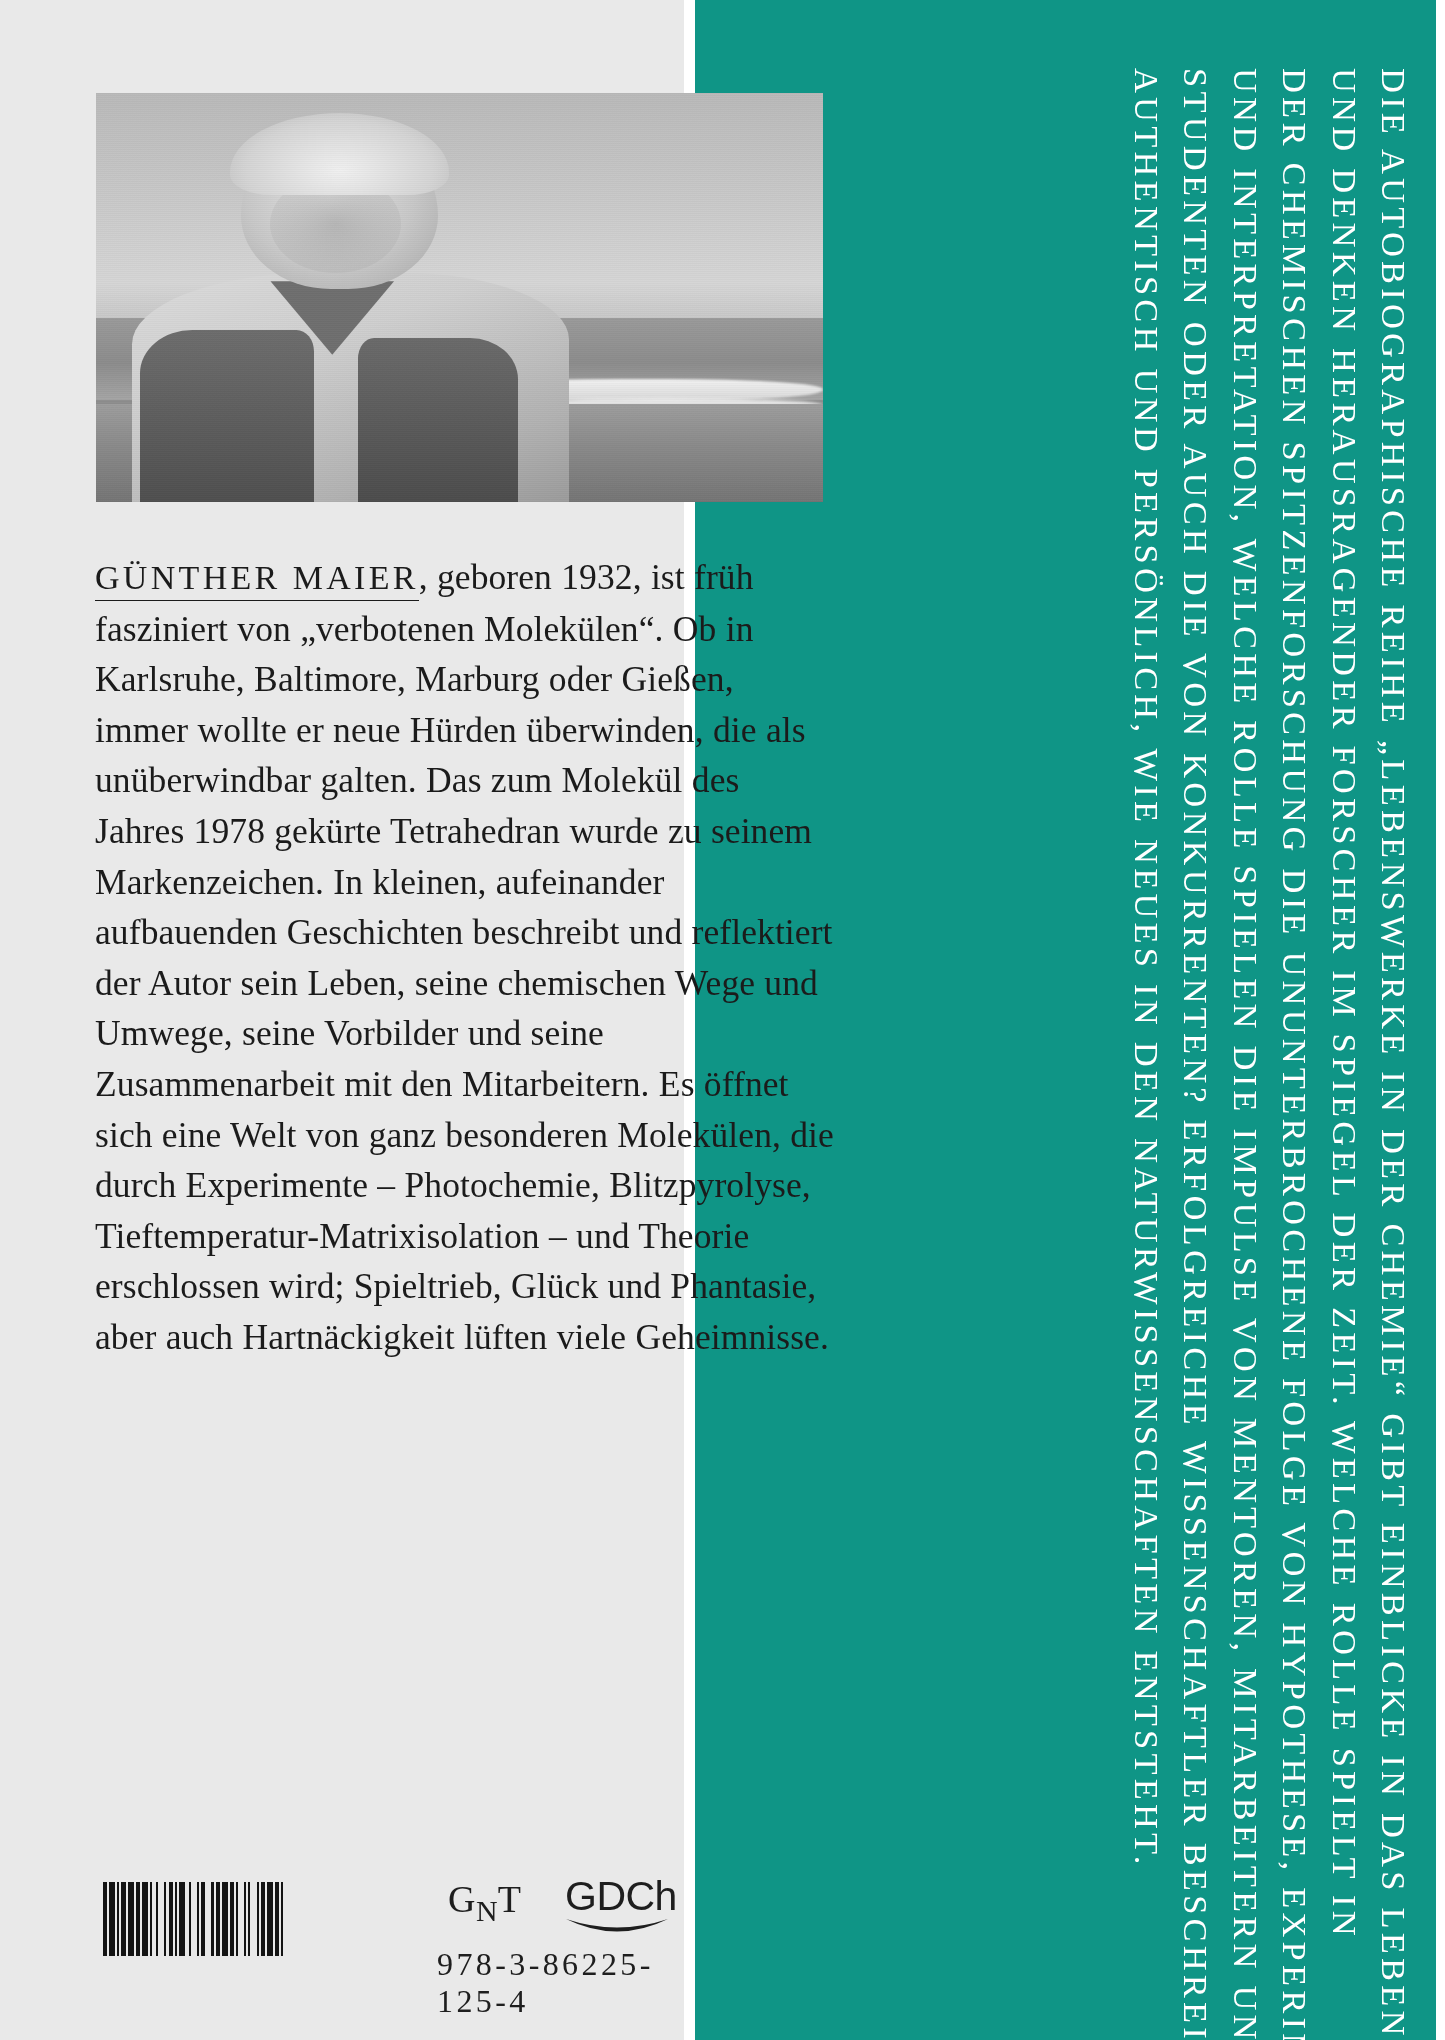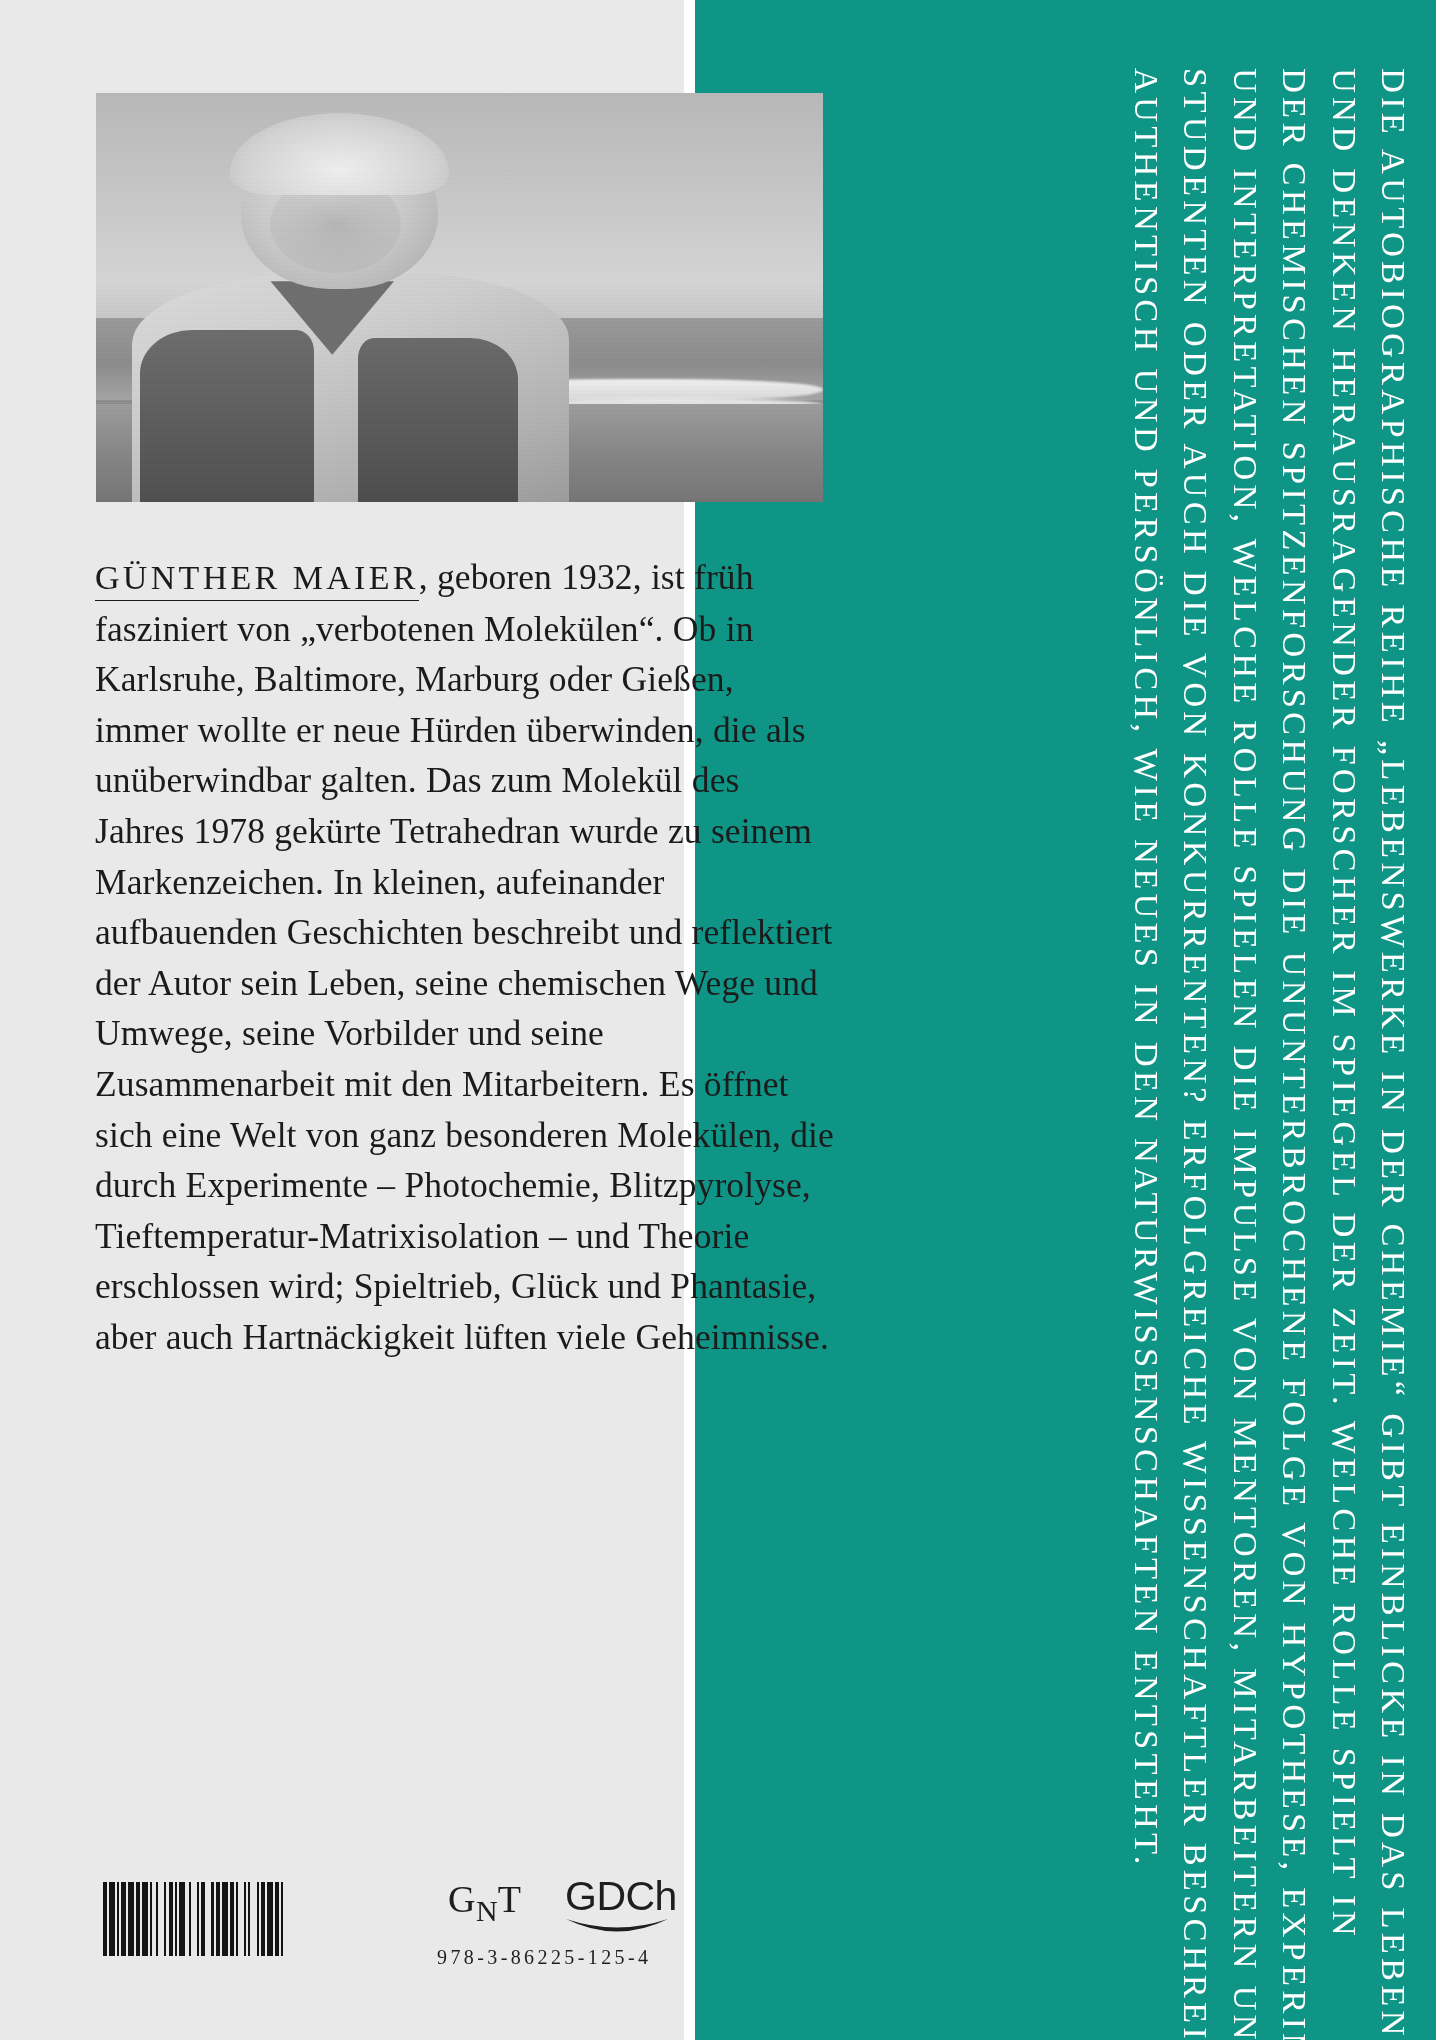--- a/index.html
+++ b/index.html
@@ -212,21 +212,21 @@
   .logo-gdch .gdch-arc {
     display: block;
     margin-top: 1px;
     width: 104px;
     height: 20px;
   }
 
   .isbn {
     position: absolute;
     left: 437px; top: 78px;
-    font-size: 20px;
+    font-size: 32px;
     letter-spacing: 3.4px;
     color: #1e1e1e;
   }
 
   
   .vert-block {
     position: absolute;
     left: 700px;
     top: 0;
     width: 745px;

